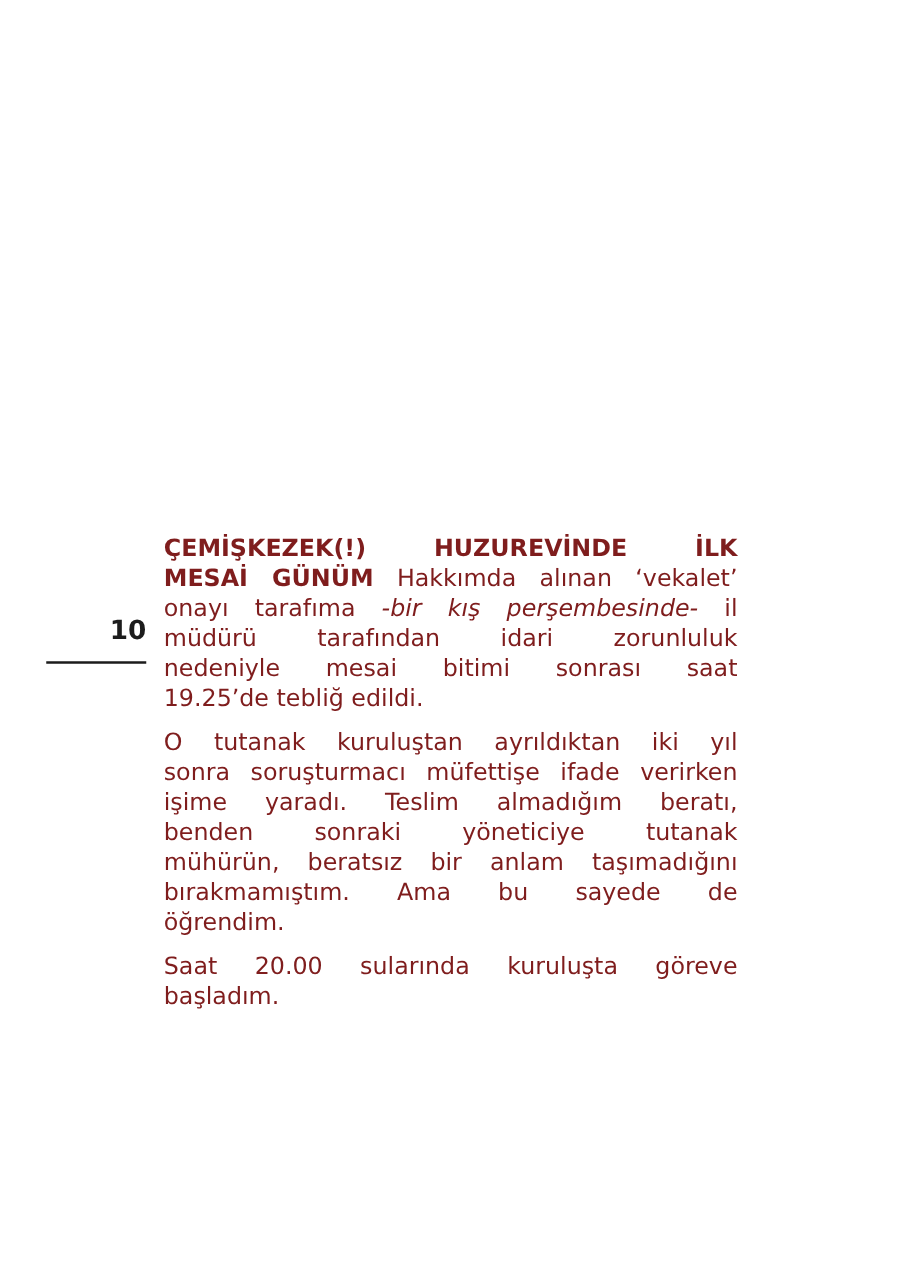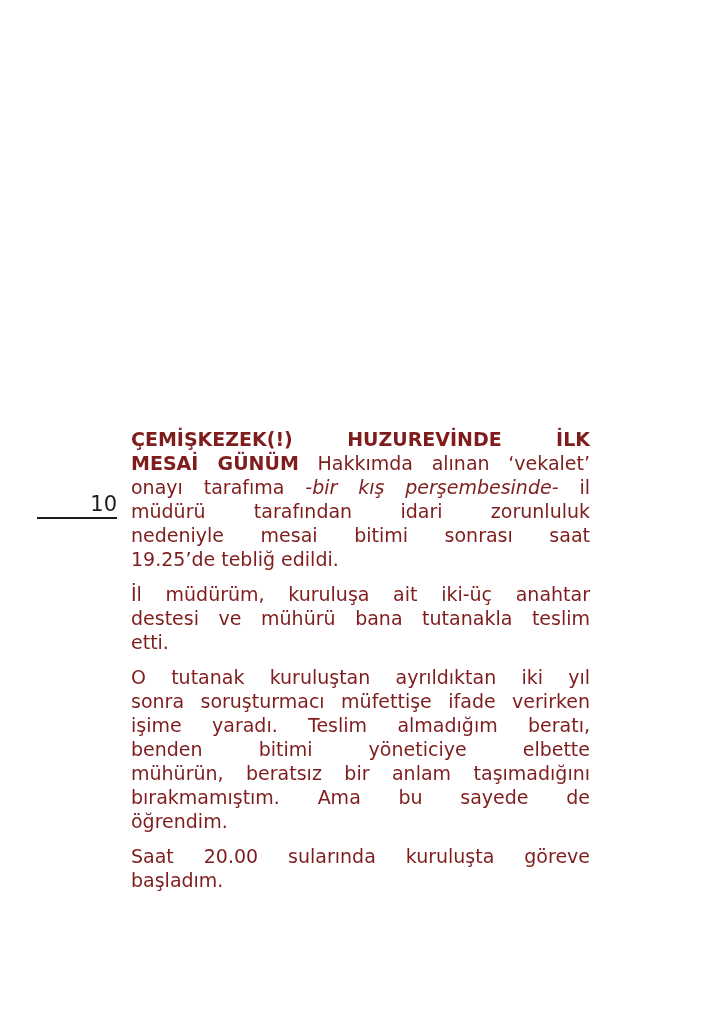--- a/index.html
+++ b/index.html
@@ -15,24 +15,25 @@
     overflow: hidden;
     font-family: "DejaVu Sans", sans-serif;
   }
   .pagenum-block {
     position: absolute;
     left: 37px;
     top: 493px;
     width: 80px;
     text-align: right;
     border-bottom: 2px solid #1c1c1c;
-    padding-bottom: 2px;
+    padding-bottom: 14px;
     font-size: 21px;
     line-height: 22px;
     color: #1c1c1c;
+    font-weight: bold;
   }
   .text-block {
     position: absolute;
     left: 131px;
     top: 427px;
     width: 459px;
     font-size: 19px;
     line-height: 24px;
     color: #161616;
   }
@@ -61,29 +62,24 @@
   <div class="text-block" style="color: #7f1d1d;">
       <div class="paragraph">
         <div class="line"><span class="seg-bold">ÇEMİŞKEZEK(!) HUZUREVİNDE İLK</span></div>
         <div class="line"><span class="seg-bold">MESAİ GÜNÜM</span><span class="seg-regular"> Hakkımda alınan ‘vekalet’</span></div>
         <div class="line"><span class="seg-regular">onayı tarafıma </span><span class="seg-italic">-bir kış perşembesinde-</span><span class="seg-regular"> il</span></div>
         <div class="line"><span class="seg-regular">müdürü tarafından idari zorunluluk</span></div>
         <div class="line"><span class="seg-regular">nedeniyle mesai bitimi sonrası saat</span></div>
         <div class="line last"><span class="seg-regular">19.25’de tebliğ edildi.</span></div>
       </div>
       <div class="paragraph">
-        <div class="line"><span class="seg-regular">İl müdürüm, kuruluşa ait iki-üç anahtar</span></div>
-        <div class="line"><span class="seg-regular">destesi ve mühürü bana tutanakla teslim</span></div>
-        <div class="line last"><span class="seg-regular">etti.</span></div>
-      </div>
-      <div class="paragraph">
         <div class="line"><span class="seg-regular">O tutanak kuruluştan ayrıldıktan iki yıl</span></div>
         <div class="line"><span class="seg-regular">sonra soruşturmacı müfettişe ifade verirken</span></div>
         <div class="line"><span class="seg-regular">işime yaradı. Teslim almadığım beratı,</span></div>
-        <div class="line"><span class="seg-regular">benden bitimi yöneticiye elbette</span></div>
+        <div class="line"><span class="seg-regular">benden sonraki yöneticiye tutanak</span></div>
         <div class="line"><span class="seg-regular">mühürün, beratsız bir anlam taşımadığını</span></div>
         <div class="line"><span class="seg-regular">bırakmamıştım. Ama bu sayede de</span></div>
         <div class="line last"><span class="seg-regular">öğrendim.</span></div>
       </div>
       <div class="paragraph">
         <div class="line"><span class="seg-regular">Saat 20.00 sularında kuruluşta göreve</span></div>
         <div class="line last"><span class="seg-regular">başladım.</span></div>
       </div>
     </div>
 </div>

